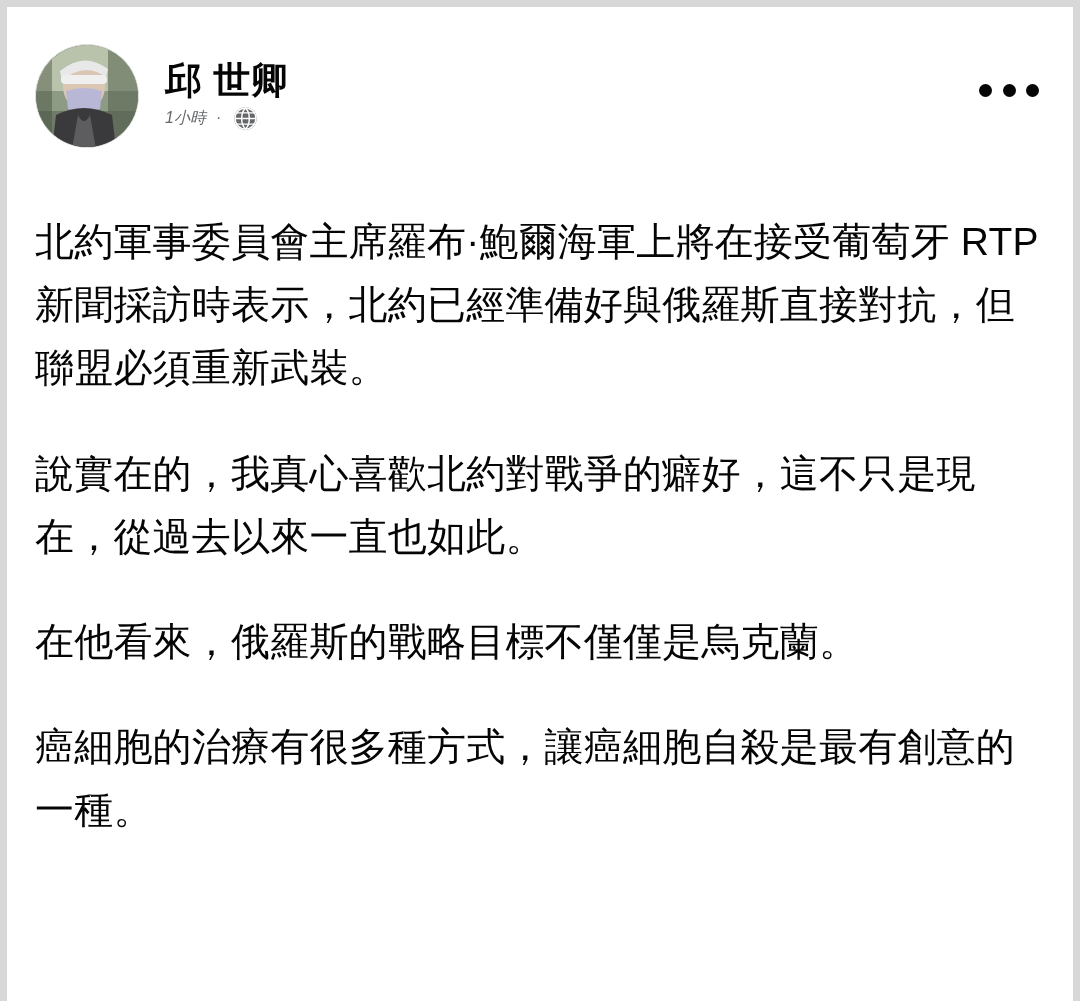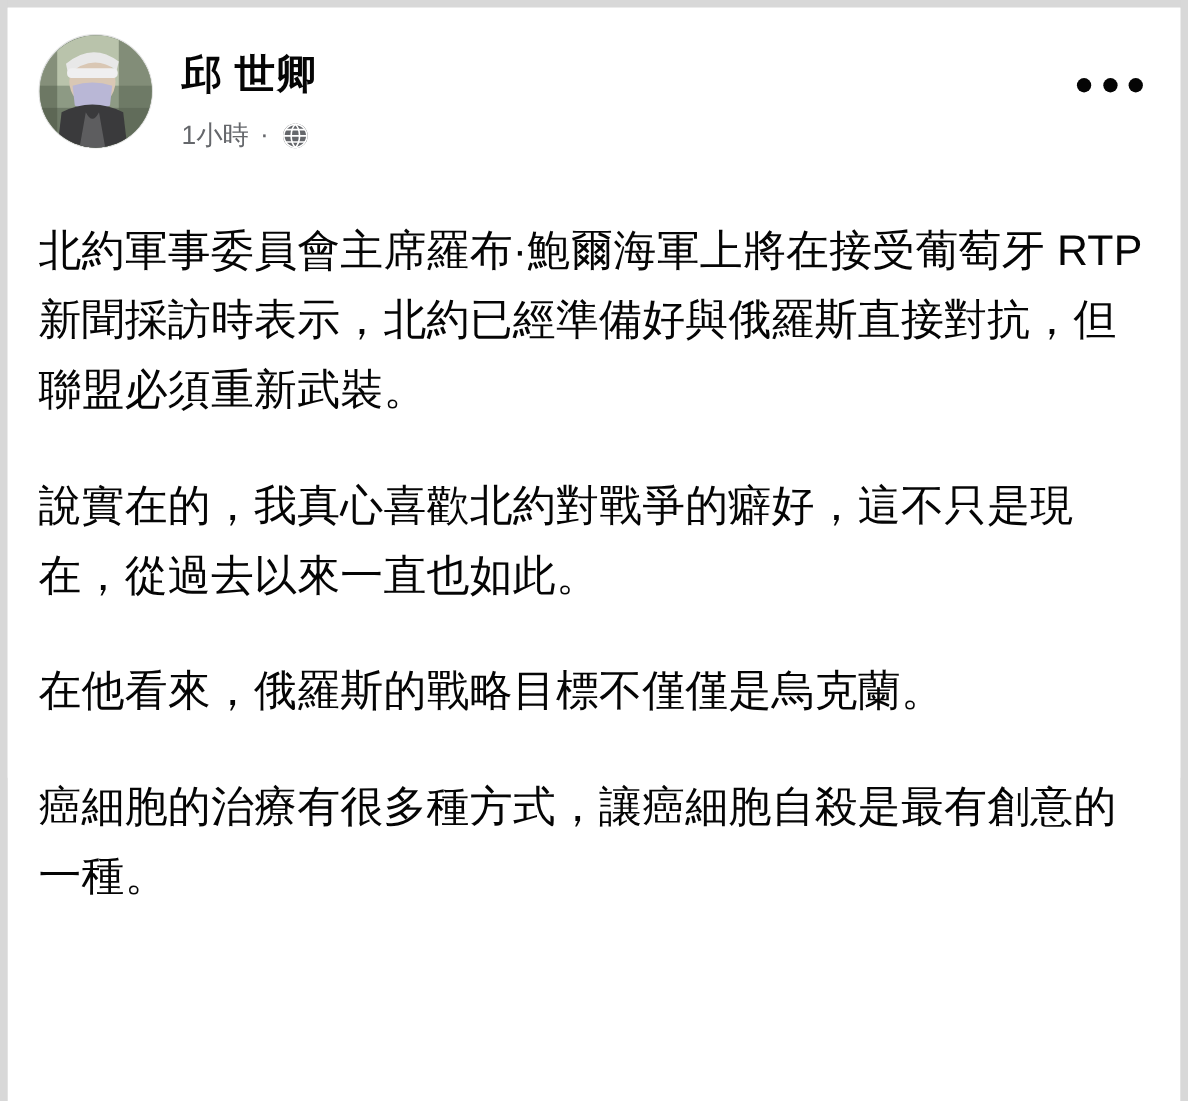--- a/index.html
+++ b/index.html
@@ -36,21 +36,21 @@
   .edge-top {
     position: absolute;
     left: 0; top: 0;
     width: 1080px; height: 7px;
     background: #d8d8d8;
   }
 
   .post {
     position: absolute;
     left: 7px;
-    top: 7px;
+    top: 20px;
     width: 1066px;
     height: 700px;
     background: #ffffff;
     box-sizing: border-box;
     padding: 24px 28px 0 28px;
   }
 
   .post-header {
     display: flex;
     align-items: flex-start;
@@ -79,25 +79,25 @@
     justify-content: center;
   }
   .author-name {
     font-size: 37px;
     font-weight: bold;
     color: #050505;
     letter-spacing: 0.5px;
     line-height: 1.25;
   }
   .meta-row {
-    margin-top: 16px;
     display: flex;
     align-items: center;
-    font-size: 24px;
+    font-size: 16px;
     color: #65676b;
+    font-style: italic;
   }
   .meta-time { color: #65676b; }
   .meta-dot {
     margin: 0 10px;
     color: #65676b;
   }
   .globe-icon {
     display: inline-flex;
     align-items: center;
     justify-content: center;

